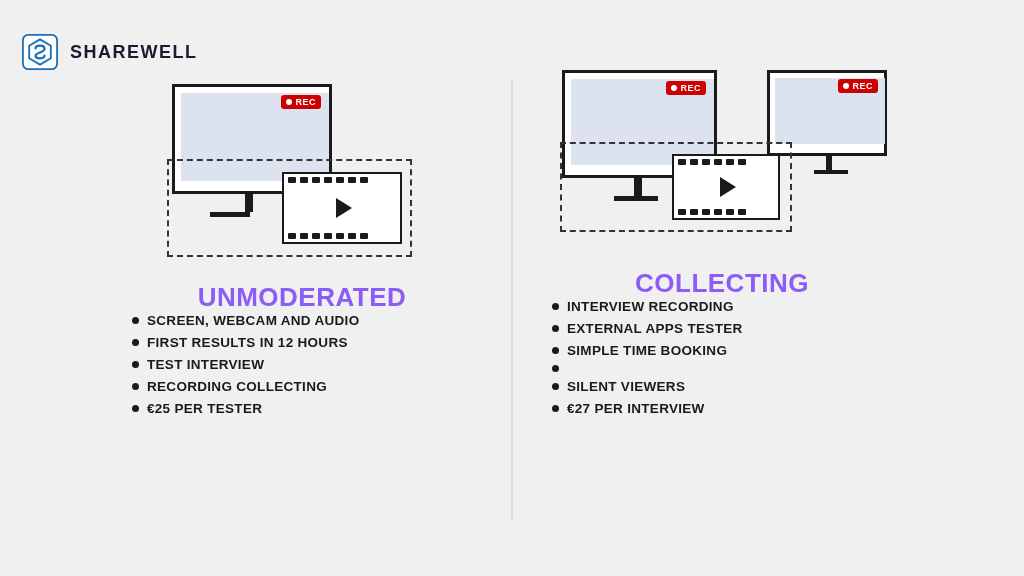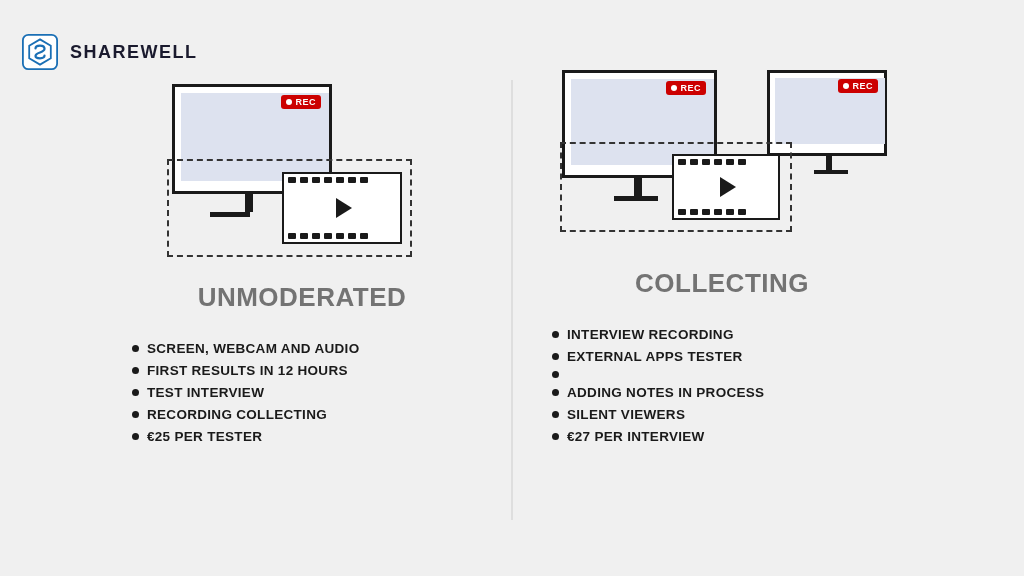--- a/index.html
+++ b/index.html
@@ -124,23 +124,23 @@
       border-top: 10px solid transparent;
       border-bottom: 10px solid transparent;
       border-left: 16px solid #1a1a1a;
       margin-left: 3px;
     }
 
     
     .section-heading {
       font-size: 26px;
       font-weight: 900;
-      color: #737373;
+      color: #8b5cf6;
       letter-spacing: 0.5px;
-      margin-bottom: 28px;
+      margin-bottom: 0;
       text-align: center;
     }
 
     
     .feature-list {
       list-style: none;
       text-align: left;
       width: 100%;
       padding-left: 20px;
     }
@@ -437,24 +437,24 @@
       <li>
           <div class="bullet-dot"></div>
           <span>INTERVIEW RECORDING</span>
         </li>
       <li>
           <div class="bullet-dot"></div>
           <span>EXTERNAL APPS TESTER</span>
         </li>
       <li>
           <div class="bullet-dot"></div>
-        </li>
-      <li>
-          <div class="bullet-dot"></div>
-          <span>ADDING NOTES IN PROCESS</span>
+          <span>SIMPLE TIME BOOKING</span>
+        </li>
+      <li>
+          <div class="bullet-dot"></div>
         </li>
       <li>
           <div class="bullet-dot"></div>
           <span>SILENT VIEWERS</span>
         </li>
       <li>
           <div class="bullet-dot"></div>
           <span>€27 PER INTERVIEW</span>
         </li>
     </ul>

